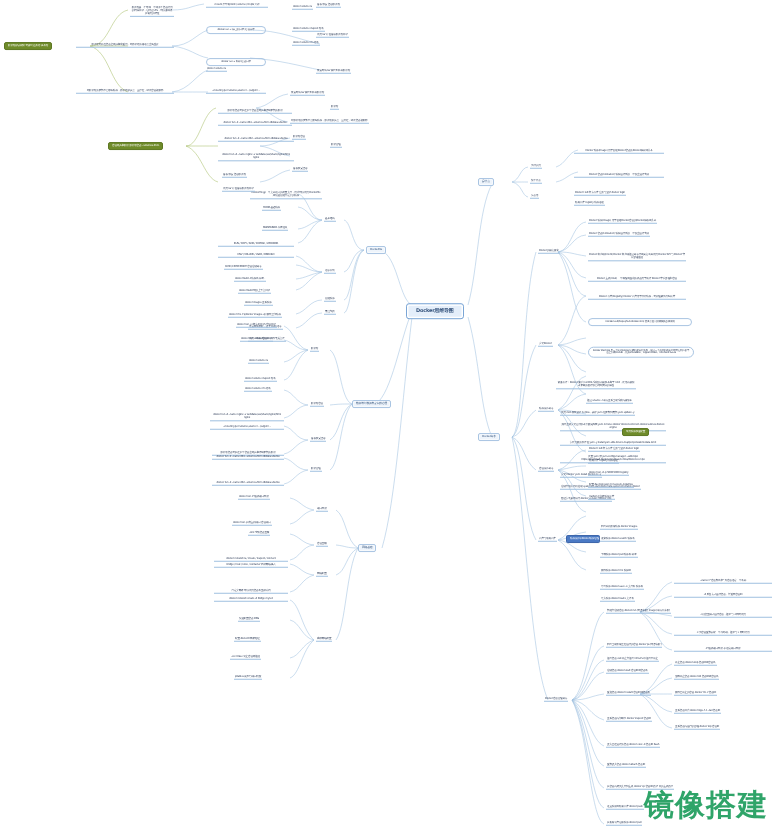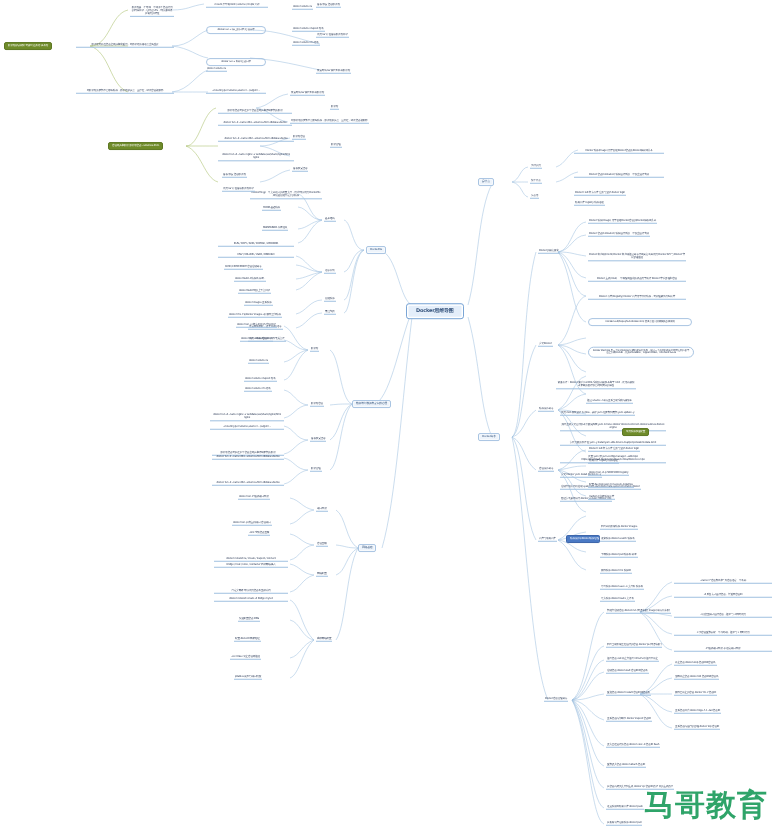--- a/index.html
+++ b/index.html
@@ -370,15 +370,15 @@
   <div class="node n-text" style="left:606px;top:788px;">从容器内拷贝文件到主机  docker cp 容器ID:路径 目的主机路径</div>
   <div class="node n-text" style="left:606px;top:808px;">推送镜像到私有仓库  docker push</div>
   <div class="node n-text" style="left:606px;top:824px;">从私有仓库拉取镜像  docker pull</div>
 
   <div class="node n-text" style="left:588px;top:450px;">Docker Hub 官方仓库 注册与登录  docker login</div>
   <div class="node n-text" style="left:588px;top:462px;">私有仓库 registry 镜像搭建</div>
   <div class="node n-text" style="left:588px;top:474px;">docker run -d -p 5000:5000 registry</div>
   <div class="node n-text" style="left:588px;top:486px;">配置 daemon.json 的 insecure-registries</div>
   <div class="node n-text" style="left:588px;top:498px;">Harbor 企业级镜像仓库</div>
 
-  <div class="watermark">马哥教育</div>
+  <div class="watermark">镜像搭建</div>
 
 </div>
 
 </body></html>

